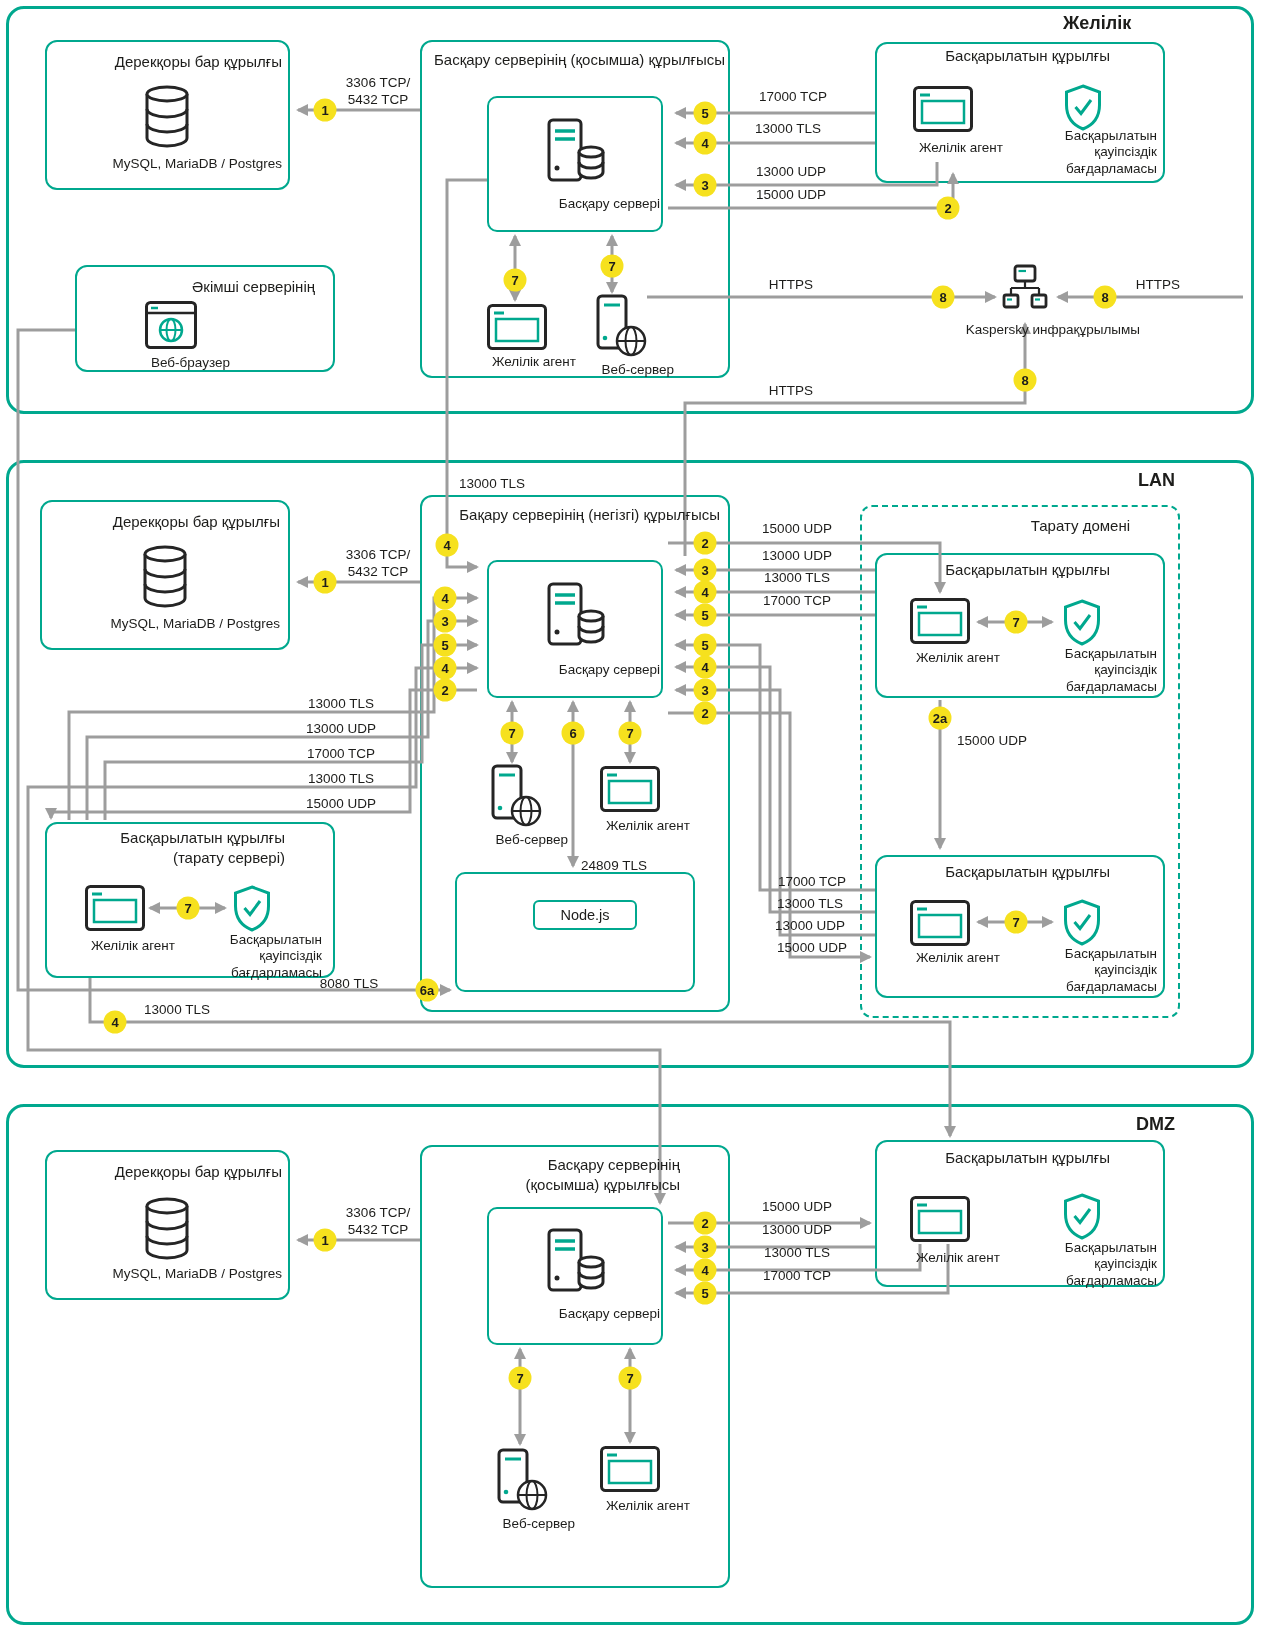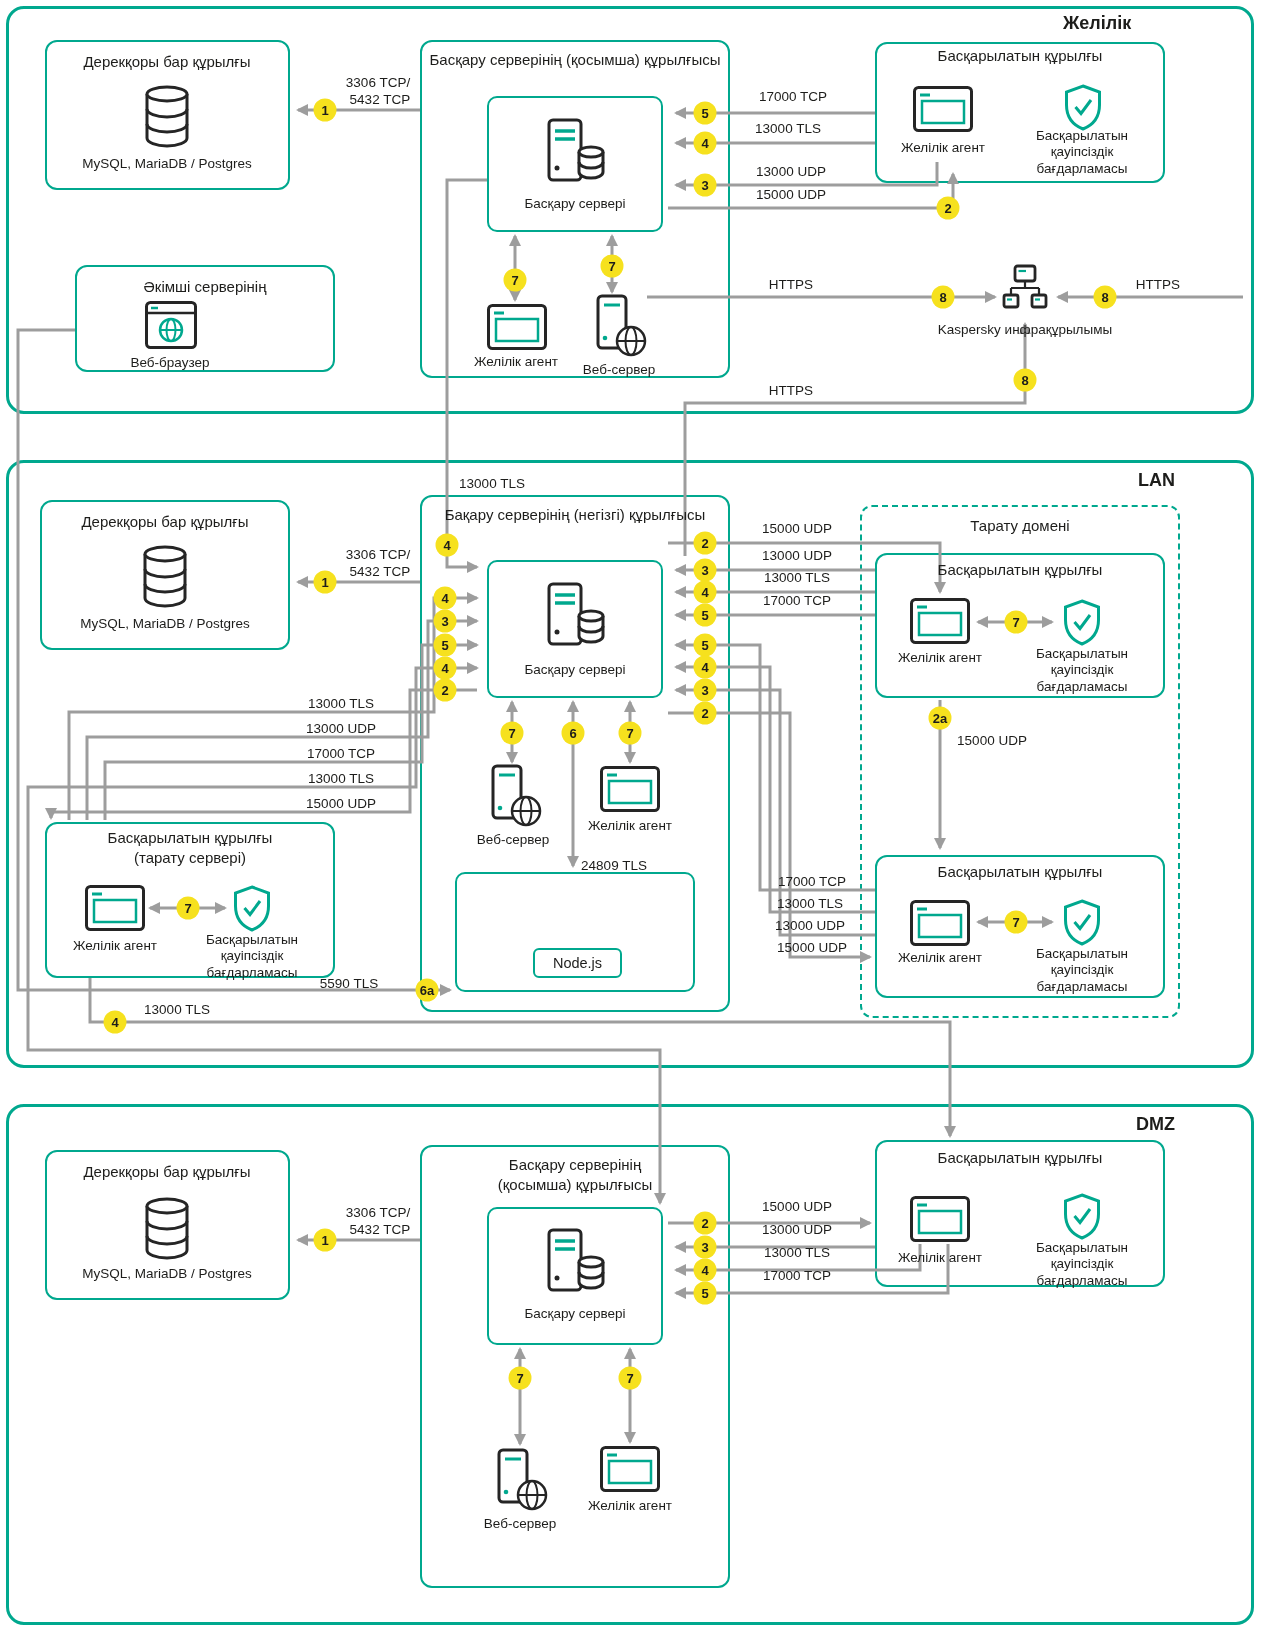--- a/index.html
+++ b/index.html
@@ -6,23 +6,23 @@
   body{background:#fff;font-family:"Liberation Sans",sans-serif;color:#1d1d1b}
   #stage{position:relative;width:1261px;height:1631px;background:#fff;overflow:hidden}
   .zone{position:absolute;border:3px solid #00a88e;border-radius:18px;z-index:1;background:#fff}
   .zlabel{position:absolute;font-size:18px;font-weight:bold;z-index:4}
   .box{position:absolute;background:#fff;border:2.5px solid #00a88e;border-radius:12px;z-index:2}
   .box.inner{border-radius:10px}
   .box.dashed{border-style:dashed}
   .nodebox{position:absolute;background:#fff;border:2.5px solid #00a88e;border-radius:6px;display:flex;align-items:center;justify-content:center;font-size:14.5px;z-index:4}
   #lines{position:absolute;left:0;top:0;z-index:3}
   .ic{position:absolute;z-index:3}
-  .t{position:absolute;transform:translateX(-50%);text-align:center;font-size:15px;line-height:1.32;z-index:4;white-space:pre-line}
+  .t{position:absolute;transform:translateX(-50%);text-align:right;font-size:15px;line-height:1.32;z-index:4;white-space:pre-line}
   .c{font-size:13.5px;line-height:1.22}
-  .plabel{position:absolute;transform:translate(-50%,-50%);font-size:13.5px;text-align:right;white-space:pre-line;line-height:1.25;z-index:4}
+  .plabel{position:absolute;transform:translate(-50%,-50%);font-size:13.5px;text-align:center;white-space:pre-line;line-height:1.25;z-index:4}
   .badge{position:absolute;width:23px;height:23px;transform:translate(-50%,-50%);background:#f6e11e;border-radius:50%;display:flex;align-items:center;justify-content:center;font-size:13px;font-weight:bold;z-index:5}
 </style>
 </head>
 <body>
 
 <div id="stage">
 
   <svg width="0" height="0" style="position:absolute">
     <defs>
       <symbol id="s-db" viewBox="0 0 48 64">
@@ -246,21 +246,21 @@
   <div class="t" style="left:205px;top:277px;width:220px">Әкімші серверінің</div>
   <div class="t c" style="left:170px;top:355px;width:120px">Веб-браузер</div>
   <div class="t c" style="left:1025px;top:322px;width:230px">Kaspersky инфрақұрылымы</div>
 
   <div class="t" style="left:165px;top:512px;width:230px">Дерекқоры бар құрылғы</div>
   <div class="t c" style="left:165px;top:616px;width:230px">MySQL, MariaDB / Postgres</div>
   <div class="t" style="left:575px;top:505px;width:290px">Бақару серверінің (негізгі) құрылғысы</div>
   <div class="t c" style="left:575px;top:662px;width:170px">Басқару сервері</div>
   <div class="t c" style="left:513px;top:832px;width:110px">Веб-сервер</div>
   <div class="t c" style="left:630px;top:818px;width:120px">Желілік агент</div>
-  <div class="nodebox" style="left:533px;top:948px;width:89px;height:30px">Node.js</div>
+  <div class="nodebox" style="left:533px;top:900px;width:104px;height:30px">Node.js</div>
   <div class="t" style="left:1020px;top:516px;width:220px">Тарату домені</div>
   <div class="t" style="left:1020px;top:560px;width:180px">Басқарылатын құрылғы</div>
   <div class="t c" style="left:940px;top:650px;width:120px">Желілік агент</div>
   <div class="t c" style="left:1082px;top:646px;width:150px">Басқарылатын қауіпсіздік бағдарламасы</div>
   <div class="t" style="left:1020px;top:862px;width:180px">Басқарылатын құрылғы</div>
   <div class="t c" style="left:940px;top:950px;width:120px">Желілік агент</div>
   <div class="t c" style="left:1082px;top:946px;width:150px">Басқарылатын қауіпсіздік бағдарламасы</div>
   <div class="t" style="left:190px;top:828px;width:190px">Басқарылатын құрылғы (тарату сервері)</div>
   <div class="t c" style="left:115px;top:938px;width:120px">Желілік агент</div>
   <div class="t c" style="left:252px;top:932px;width:140px">Басқарылатын қауіпсіздік бағдарламасы</div>
@@ -295,21 +295,21 @@
   <div class="plabel" style="left:341px;top:729px">13000 UDP</div>
   <div class="plabel" style="left:341px;top:754px">17000 TCP</div>
   <div class="plabel" style="left:341px;top:779px">13000 TLS</div>
   <div class="plabel" style="left:341px;top:804px">15000 UDP</div>
   <div class="plabel" style="left:614px;top:866px">24809 TLS</div>
   <div class="plabel" style="left:992px;top:741px">15000 UDP</div>
   <div class="plabel" style="left:812px;top:882px">17000 TCP</div>
   <div class="plabel" style="left:810px;top:904px">13000 TLS</div>
   <div class="plabel" style="left:810px;top:926px">13000 UDP</div>
   <div class="plabel" style="left:812px;top:948px">15000 UDP</div>
-  <div class="plabel" style="left:349px;top:984px">5590 TLS</div>
+  <div class="plabel" style="left:349px;top:984px">8080 TLS</div>
   <div class="plabel" style="left:177px;top:1010px">13000 TLS</div>
   <div class="plabel" style="left:378px;top:1222px">3306 TCP/
 5432 TCP</div>
   <div class="plabel" style="left:797px;top:1207px">15000 UDP</div>
   <div class="plabel" style="left:797px;top:1230px">13000 UDP</div>
   <div class="plabel" style="left:797px;top:1253px">13000 TLS</div>
   <div class="plabel" style="left:797px;top:1276px">17000 TCP</div>
 
   <div class="badge" style="left:325px;top:110px">1</div>
   <div class="badge" style="left:705px;top:113px">5</div>

